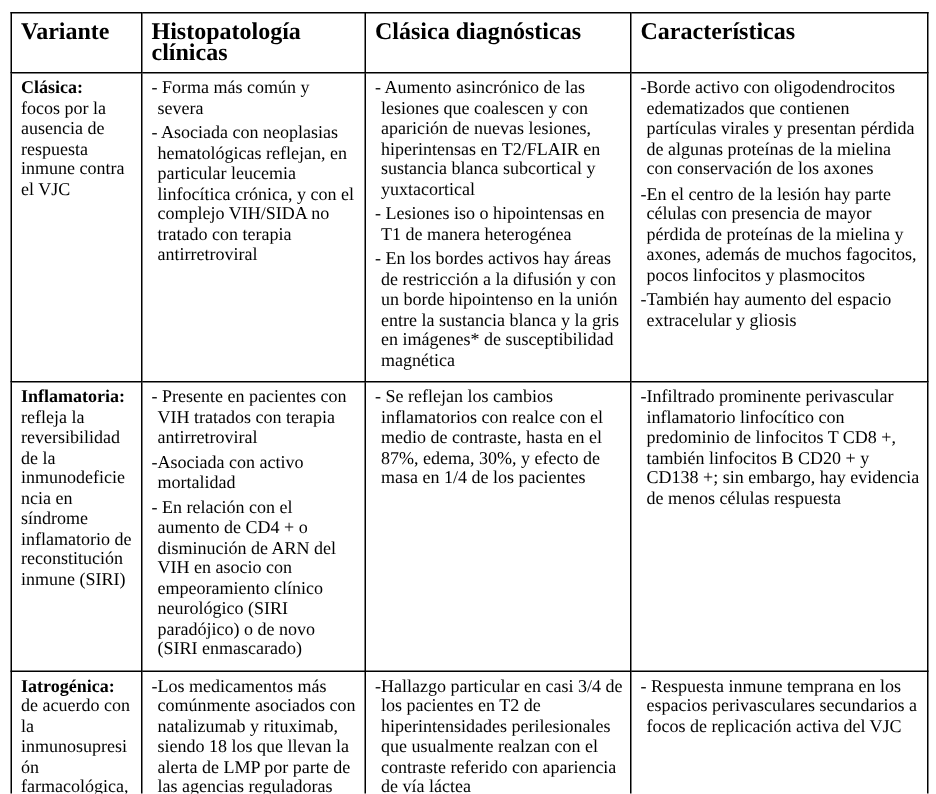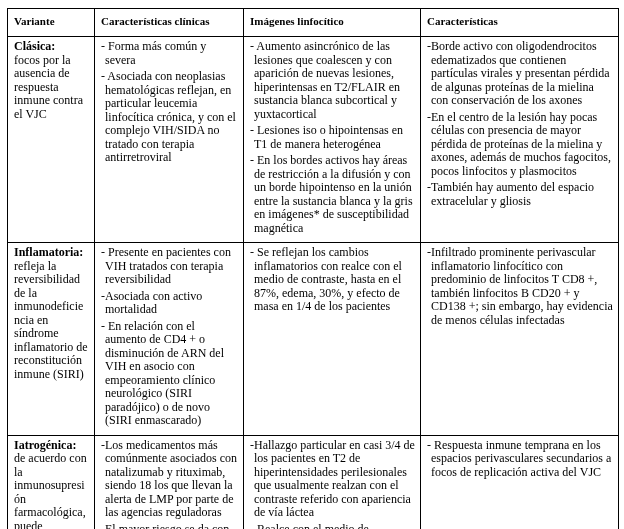--- a/index.html
+++ b/index.html
@@ -33,21 +33,21 @@
     border: 1px solid #000000;
     vertical-align: top;
     text-align: left;
     padding: 3px 5px 4px 6px;
     font-size: 12px;
     line-height: 13.5px;
     overflow-wrap: break-word;
   }
   th {
     font-weight: bold;
-    font-size: 11px;
+    font-size: 16px;
     padding-top: 6px;
     padding-bottom: 6px;
   }
   tr.header-row  { height: 28px;  }
   tr.row-clasica { height: 196px; }
   tr.row-inflamatoria { height: 158px; }
   tr.row-iatrogenica  { height: 131px; }
   p.bullet {
     margin: 0 0 3px 0;
     padding-left: 4px;
@@ -67,22 +67,22 @@
   <table class="pml-table">
     <colgroup>
       <col class="c1">
         <col class="c2">
         <col class="c3">
         <col class="c4">
     </colgroup>
     <thead>
       <tr class="header-row">
         <th>Variante</th>
-        <th>Características clínicas</th>
-        <th>Imágenes linfocítico</th>
+        <th>Histopatología clínicas</th>
+        <th>Clásica diagnósticas</th>
         <th>Características</th>
       </tr>
     </thead>
     <tbody>
       <tr class="row-clasica">
         <td>
           <p class="variant-entry">
             <strong class="variant-title">Clásica:</strong>
             <span>focos por la ausencia de respuesta inmune contra el VJC</span>
           </p>
@@ -91,41 +91,41 @@
           <p class="bullet">- Forma más común y severa</p>
           <p class="bullet">- Asociada con neoplasias hematológicas reflejan, en particular leucemia linfocítica crónica, y con el complejo VIH/SIDA no tratado con terapia antirretroviral</p>
         </td>
         <td>
           <p class="bullet">- Aumento asincrónico de las lesiones que coalescen y con aparición de nuevas lesiones, hiperintensas en T2/FLAIR en sustancia blanca subcortical y yuxtacortical</p>
           <p class="bullet">- Lesiones iso o hipointensas en T1 de manera heterogénea</p>
           <p class="bullet">- En los bordes activos hay áreas de restricción a la difusión y con un borde hipointenso en la unión entre la sustancia blanca y la gris en imágenes* de susceptibilidad magnética</p>
         </td>
         <td>
           <p class="bullet">-Borde activo con oligodendrocitos edematizados que contienen partículas virales y presentan pérdida de algunas proteínas de la mielina con conservación de los axones</p>
-          <p class="bullet">-En el centro de la lesión hay pocas células con presencia de mayor pérdida de proteínas de la mielina y axones, además de muchos fagocitos, pocos linfocitos y plasmocitos</p>
+          <p class="bullet">-En el centro de la lesión hay parte células con presencia de mayor pérdida de proteínas de la mielina y axones, además de muchos fagocitos, pocos linfocitos y plasmocitos</p>
           <p class="bullet">-También hay aumento del espacio extracelular y gliosis</p>
         </td>
       </tr>
       <tr class="row-inflamatoria">
         <td>
           <p class="variant-entry">
             <strong class="variant-title">Inflamatoria:</strong>
             <span>refleja la reversibilidad de la inmunodeficiencia en síndrome inflamatorio de reconstitución inmune (SIRI)</span>
           </p>
         </td>
         <td>
-          <p class="bullet">- Presente en pacientes con VIH tratados con terapia reversibilidad</p>
+          <p class="bullet">- Presente en pacientes con VIH tratados con terapia antirretroviral</p>
           <p class="bullet">-Asociada con activo mortalidad</p>
           <p class="bullet">- En relación con el aumento de CD4 + o disminución de ARN del VIH en asocio con empeoramiento clínico neurológico (SIRI paradójico) o de novo (SIRI enmascarado)</p>
         </td>
         <td>
           <p class="bullet">- Se reflejan los cambios inflamatorios con realce con el medio de contraste, hasta en el 87%, edema, 30%, y efecto de masa en 1/4 de los pacientes</p>
         </td>
         <td>
-          <p class="bullet">-Infiltrado prominente perivascular inflamatorio linfocítico con predominio de linfocitos T CD8 +, también linfocitos B CD20 + y CD138 +; sin embargo, hay evidencia de menos células infectadas</p>
+          <p class="bullet">-Infiltrado prominente perivascular inflamatorio linfocítico con predominio de linfocitos T CD8 +, también linfocitos B CD20 + y CD138 +; sin embargo, hay evidencia de menos células respuesta</p>
         </td>
       </tr>
       <tr class="row-iatrogenica">
         <td>
           <p class="variant-entry">
             <strong class="variant-title">Iatrogénica:</strong>
             <span>de acuerdo con la inmunosupresión farmacológica, puede presentarse de una forma clásica o como una variante inflamatoria</span>
           </p>
         </td>
         <td>

